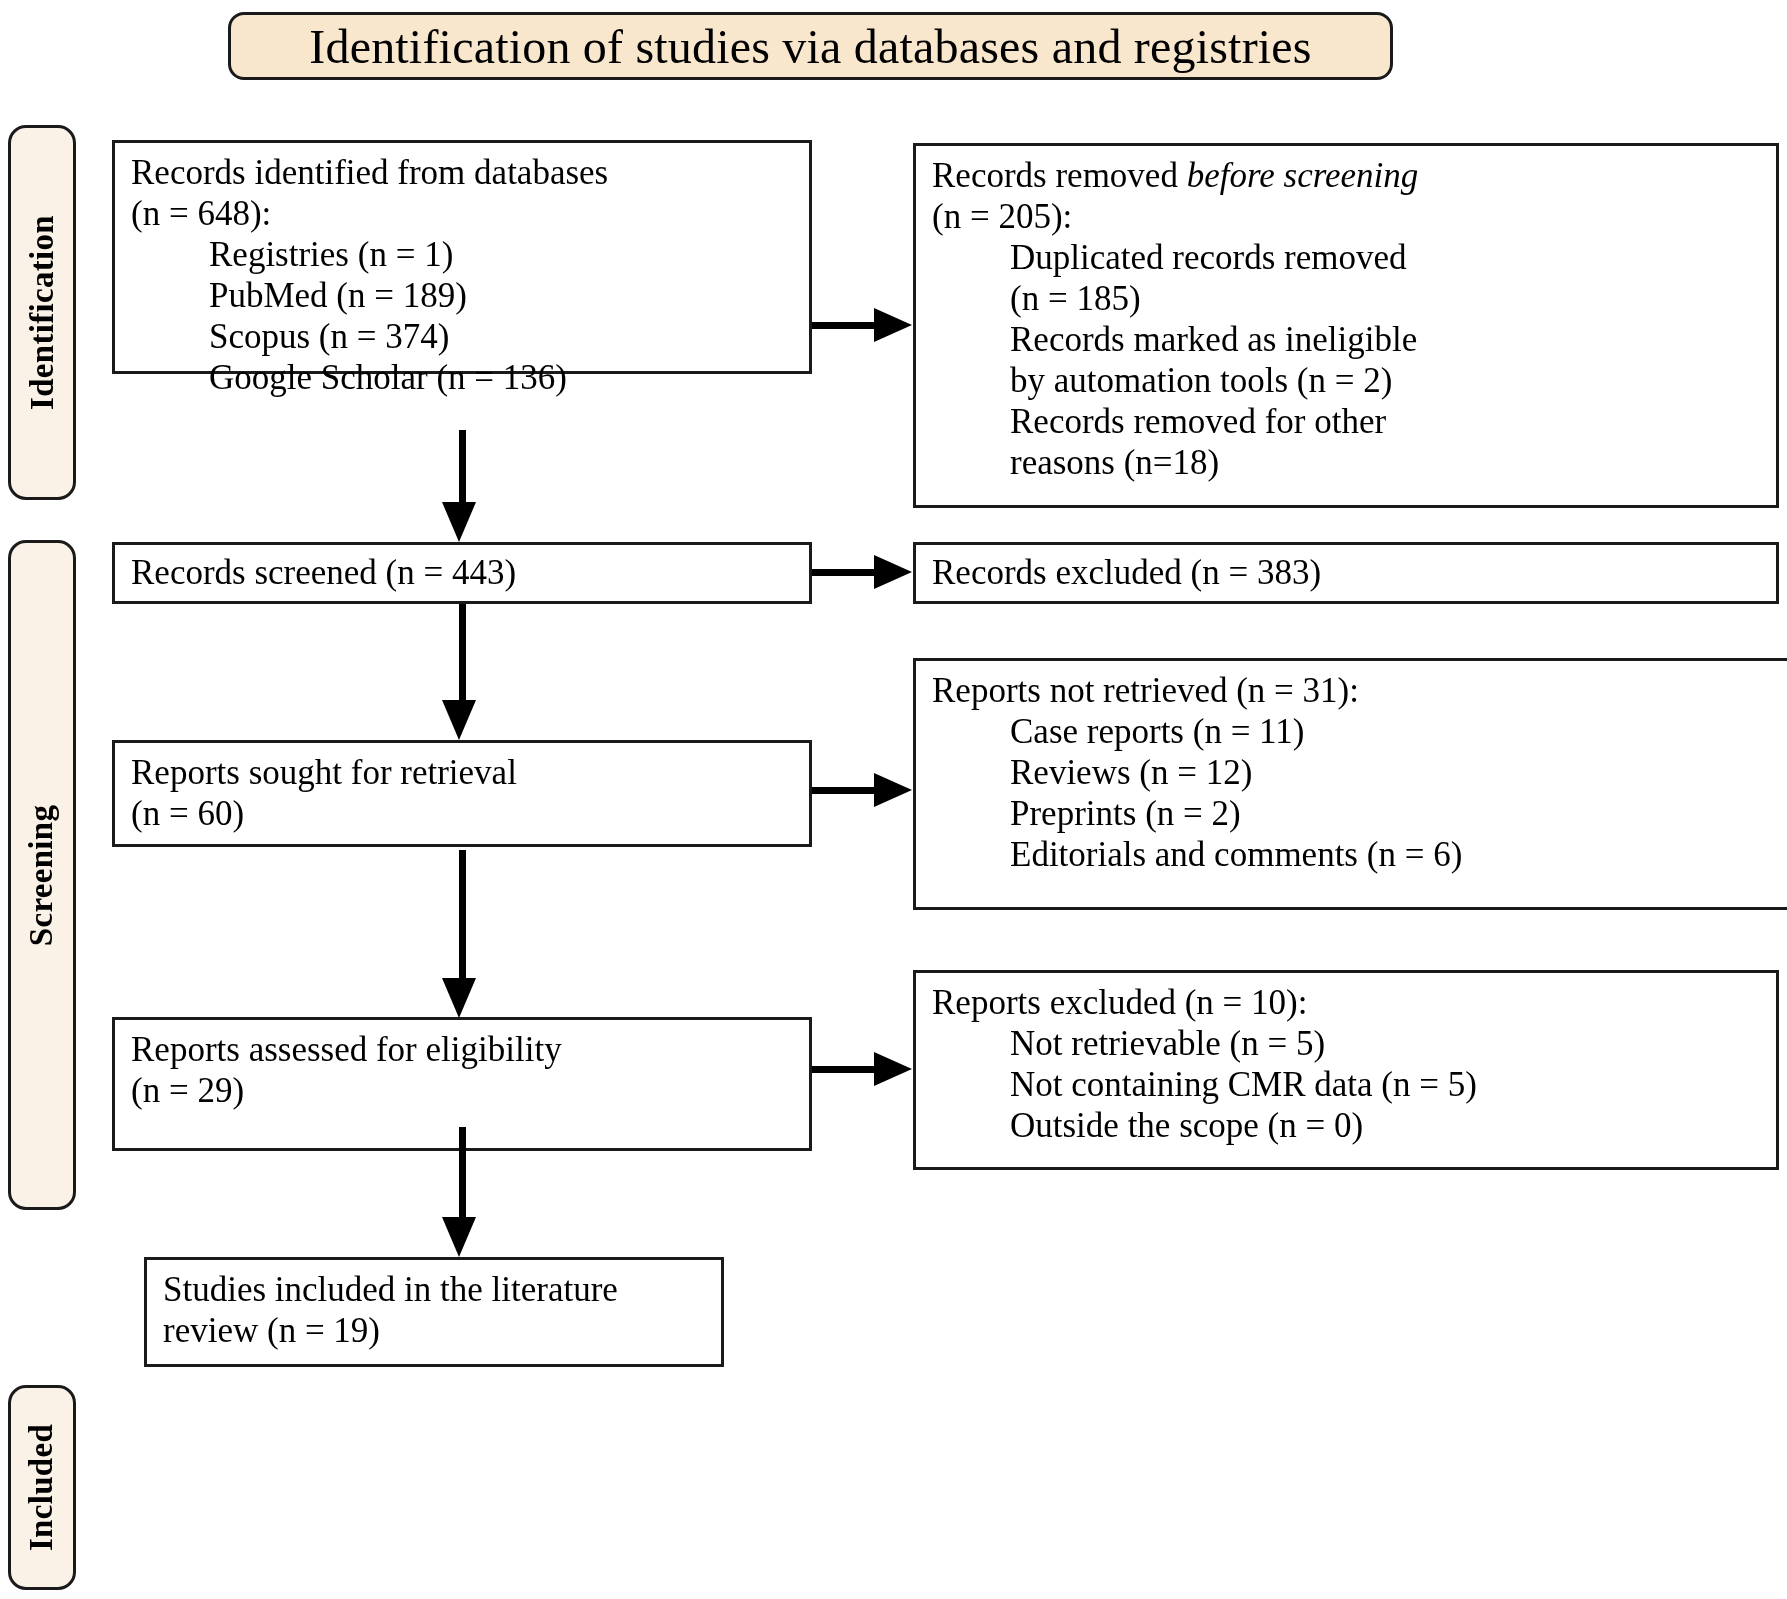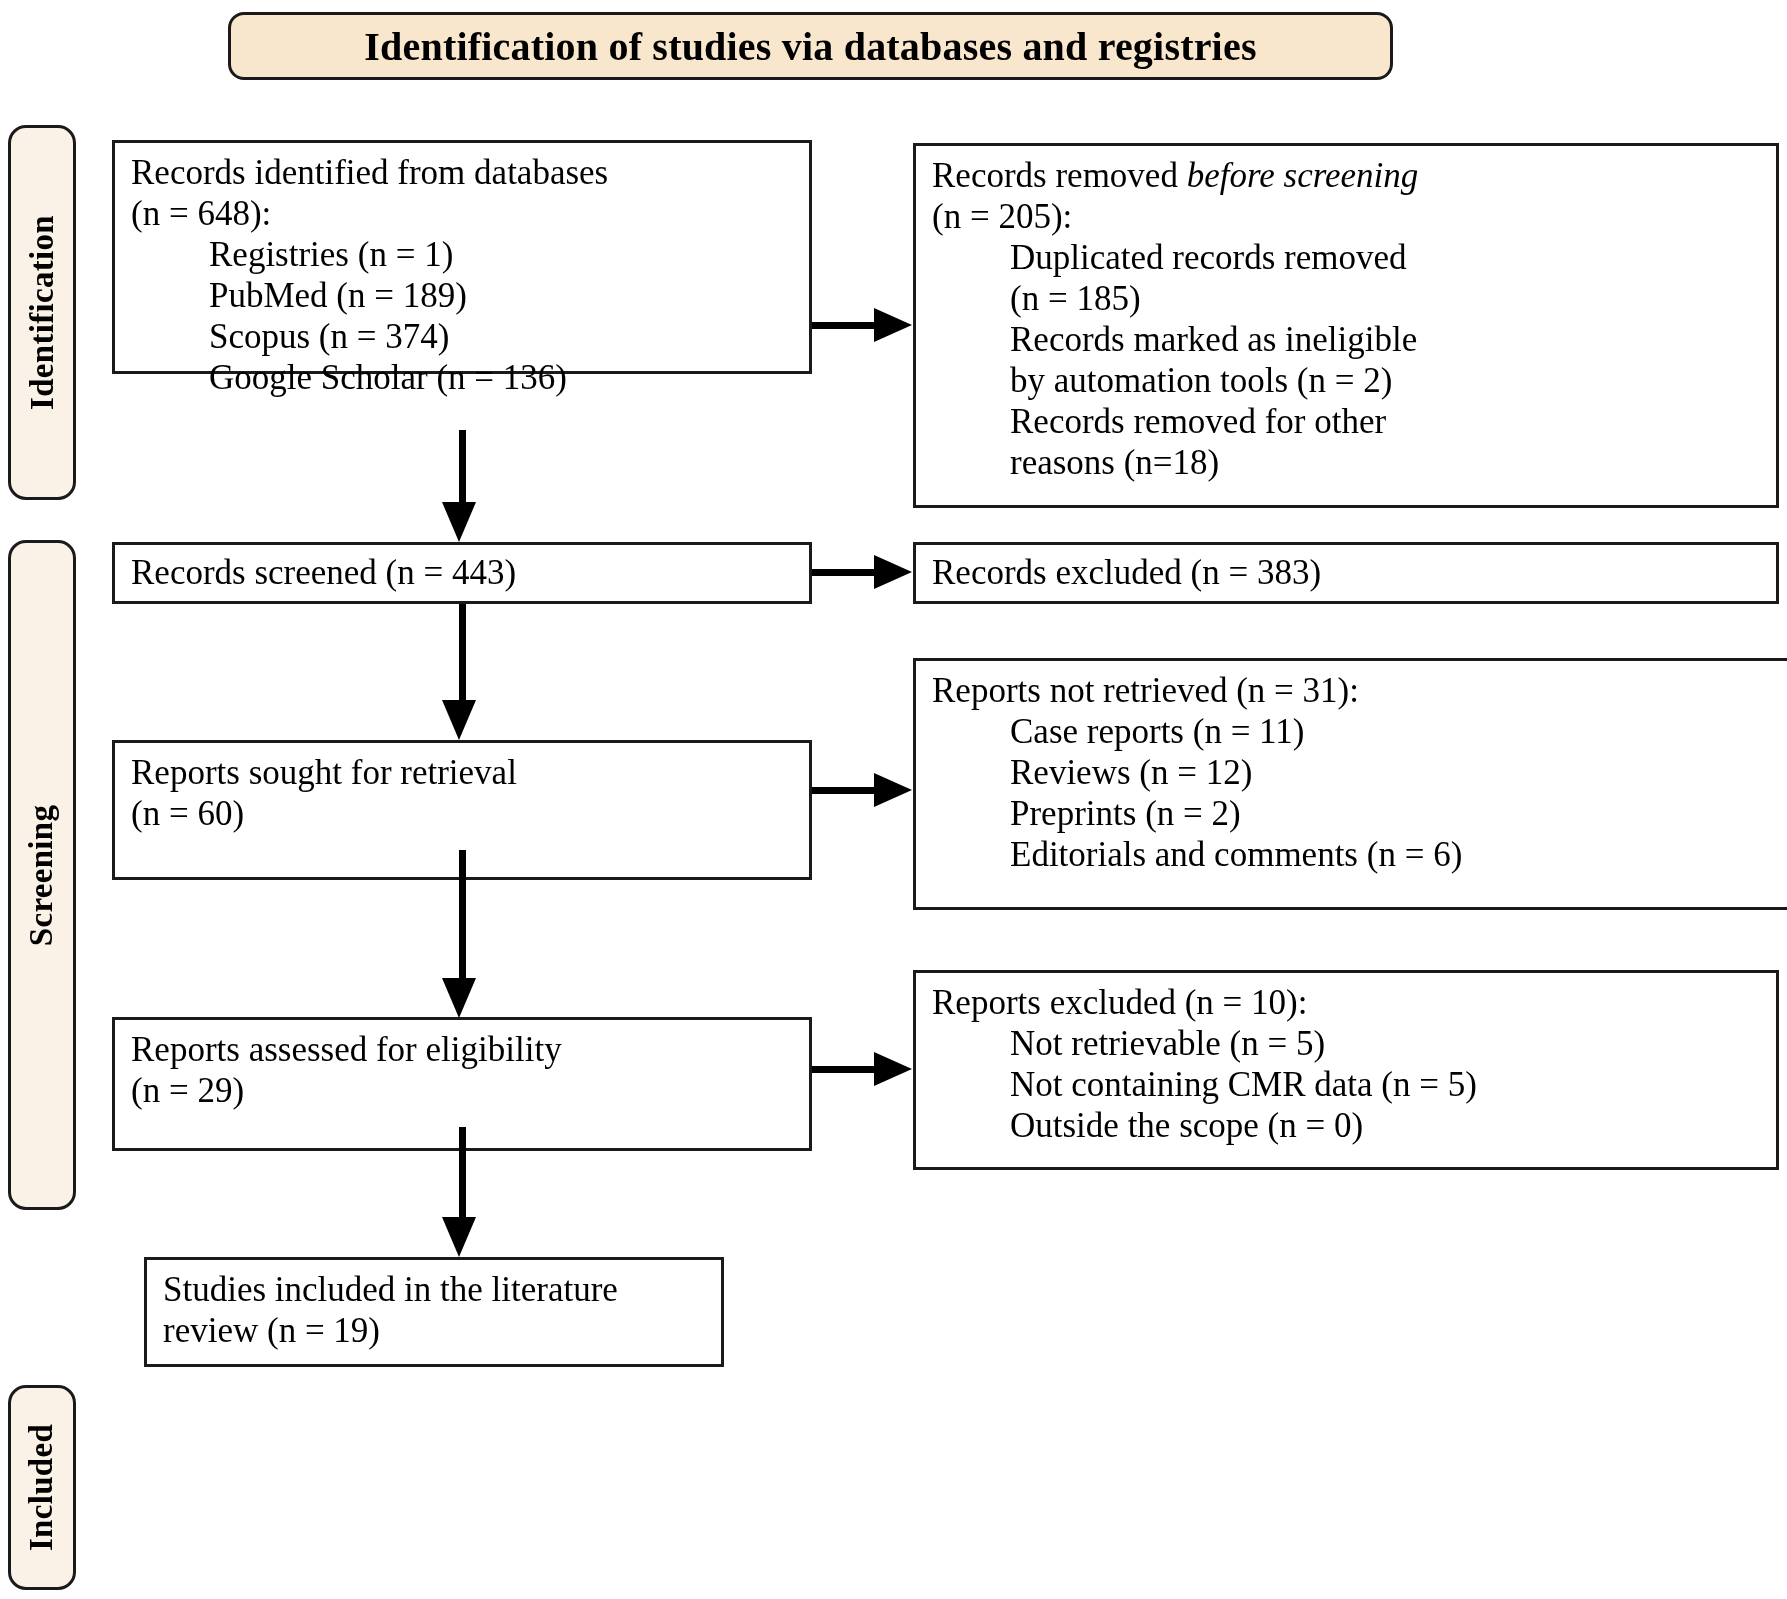--- a/index.html
+++ b/index.html
@@ -28,22 +28,22 @@
     height: 68px;
     background: #F8E7CD;
     border: 3px solid #1a1a1a;
     border-radius: 16px;
     display: flex;
     align-items: center;
     justify-content: center;
     box-sizing: border-box;
   }
   .title-banner .title-text {
-    font-size: 40px;
-    font-weight: bold;
+    font-size: 48px;
+    font-weight: normal;
     letter-spacing: 0.2px;
     white-space: nowrap;
   }
 
   
   .stage-rail {
     position: absolute;
     background: #FAF2E6;
     border: 3px solid #1a1a1a;
     border-radius: 18px;
@@ -84,21 +84,21 @@
   }
   .fbox .line.italic-part i {
     font-style: italic;
   }
 
   
   #box-identified   { left: 112px; top: 140px;  width: 700px; height: 234px; }
   #box-removed      { left: 913px; top: 103px;  width: 866px; height: 365px; margin-top: 40px; }
   #box-screened     { left: 112px; top: 542px;  width: 700px; height: 62px;  display:flex; align-items:center; }
   #box-excluded     { left: 913px; top: 542px;  width: 866px; height: 62px;  display:flex; align-items:center; }
-  #box-sought       { left: 112px; top: 740px;  width: 700px; height: 140px; }
+  #box-sought       { left: 112px; top: 740px;  width: 700px; height: 107px; }
   #box-notretrieved { left: 913px; top: 658px;  width: 1038px; height: 252px; }
   #box-assessed     { left: 112px; top: 1017px; width: 700px; height: 134px; }
   #box-repexcluded  { left: 913px; top: 970px;  width: 866px; height: 200px; }
   #box-included     { left: 112px; top: 1257px; width: 580px; height: 110px; margin-left: 32px; }
 
   
   .vline {
     position: absolute;
     width: 7px;
     background: #000000;

